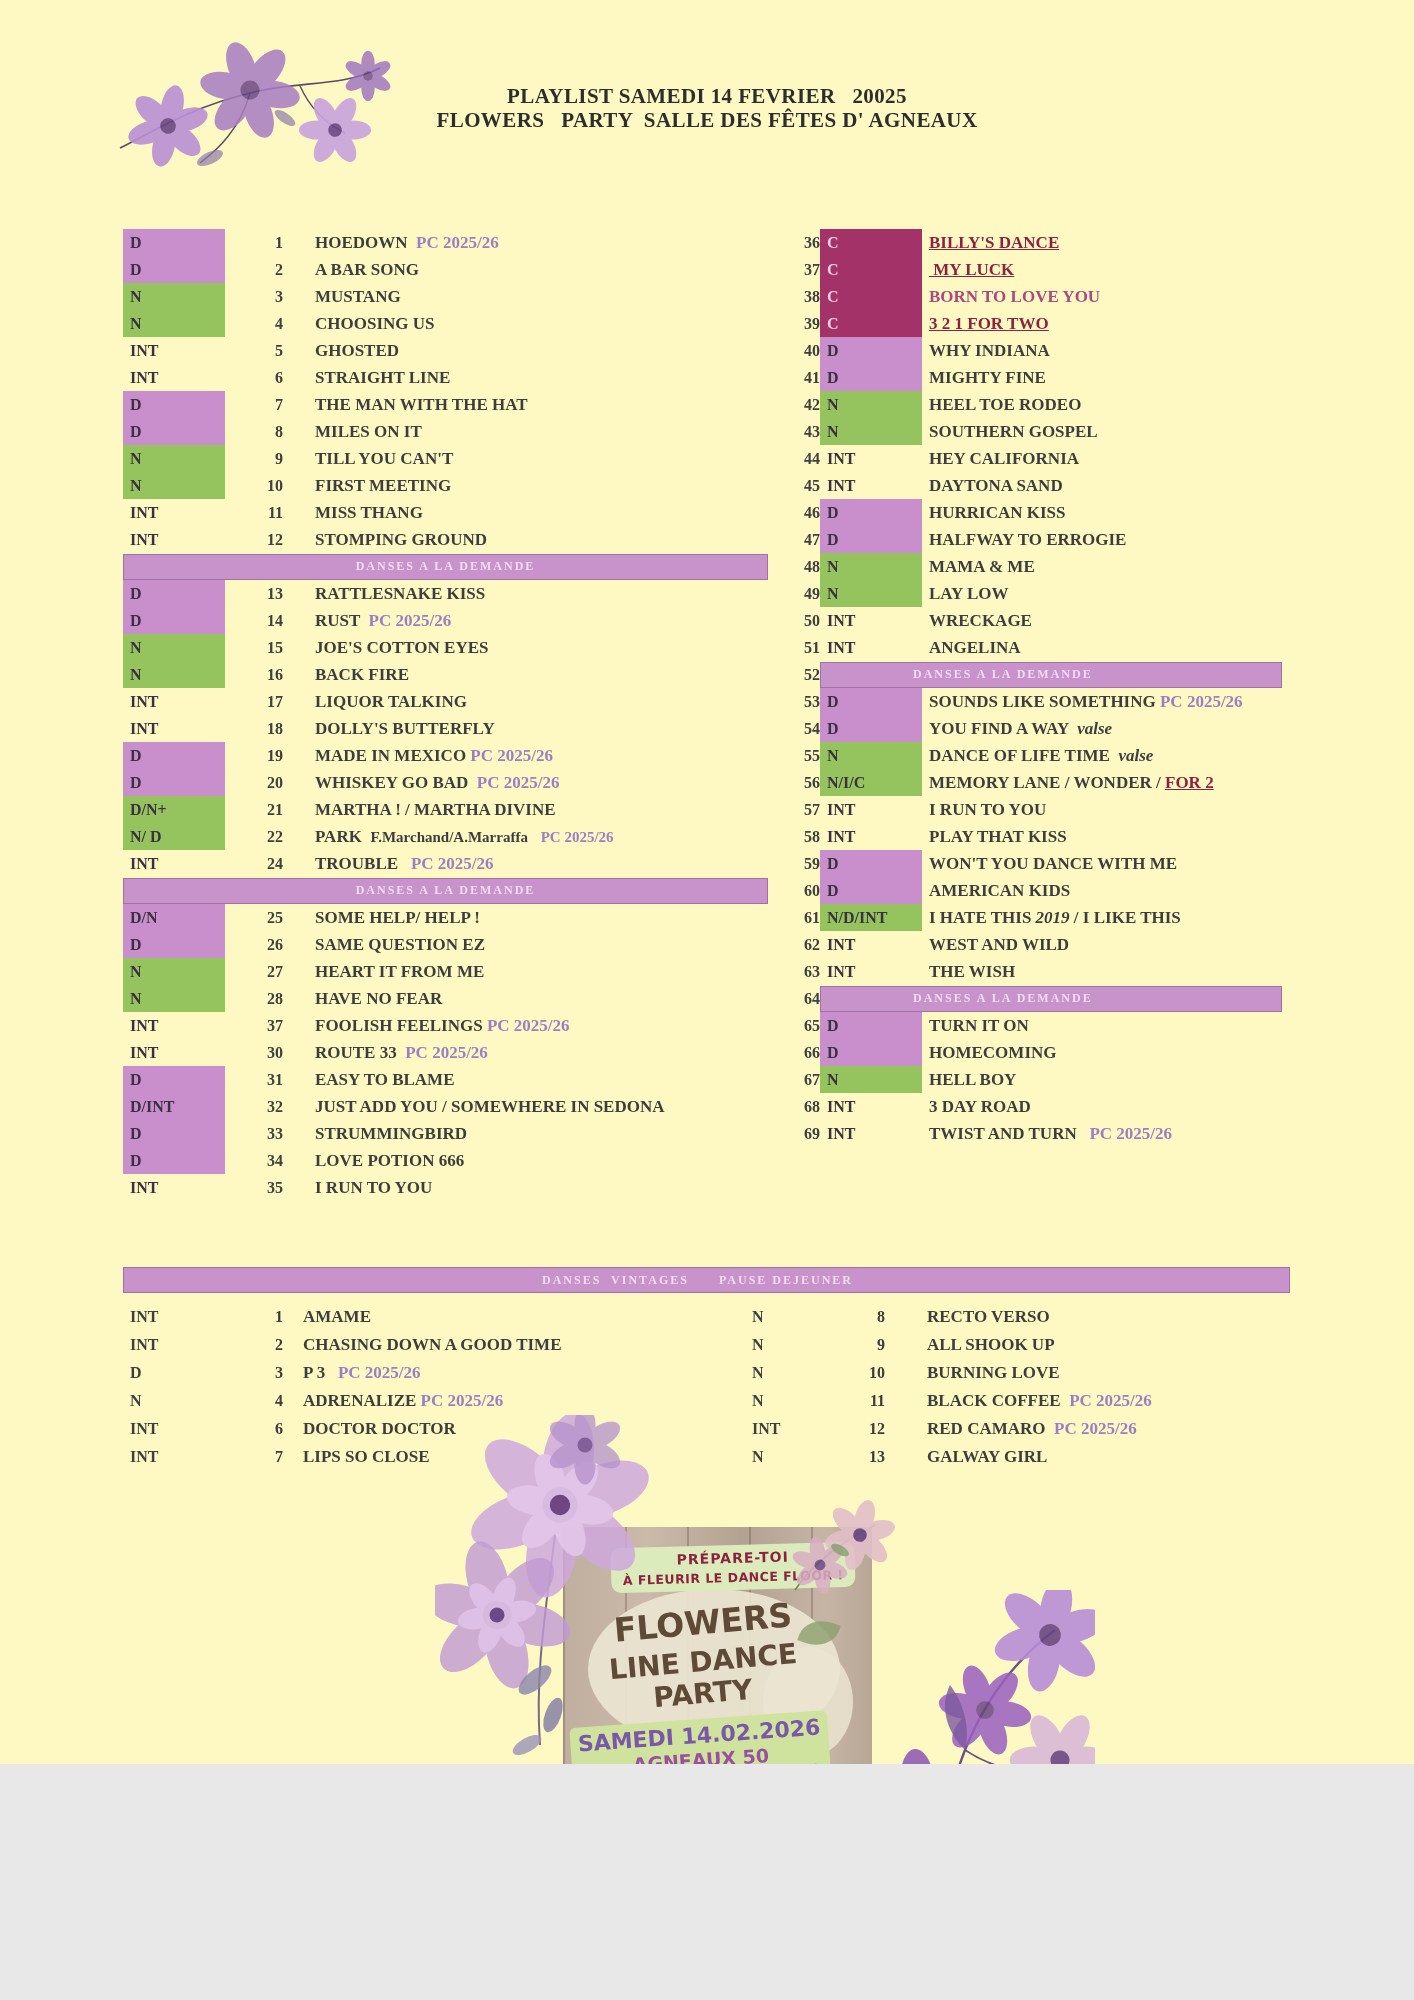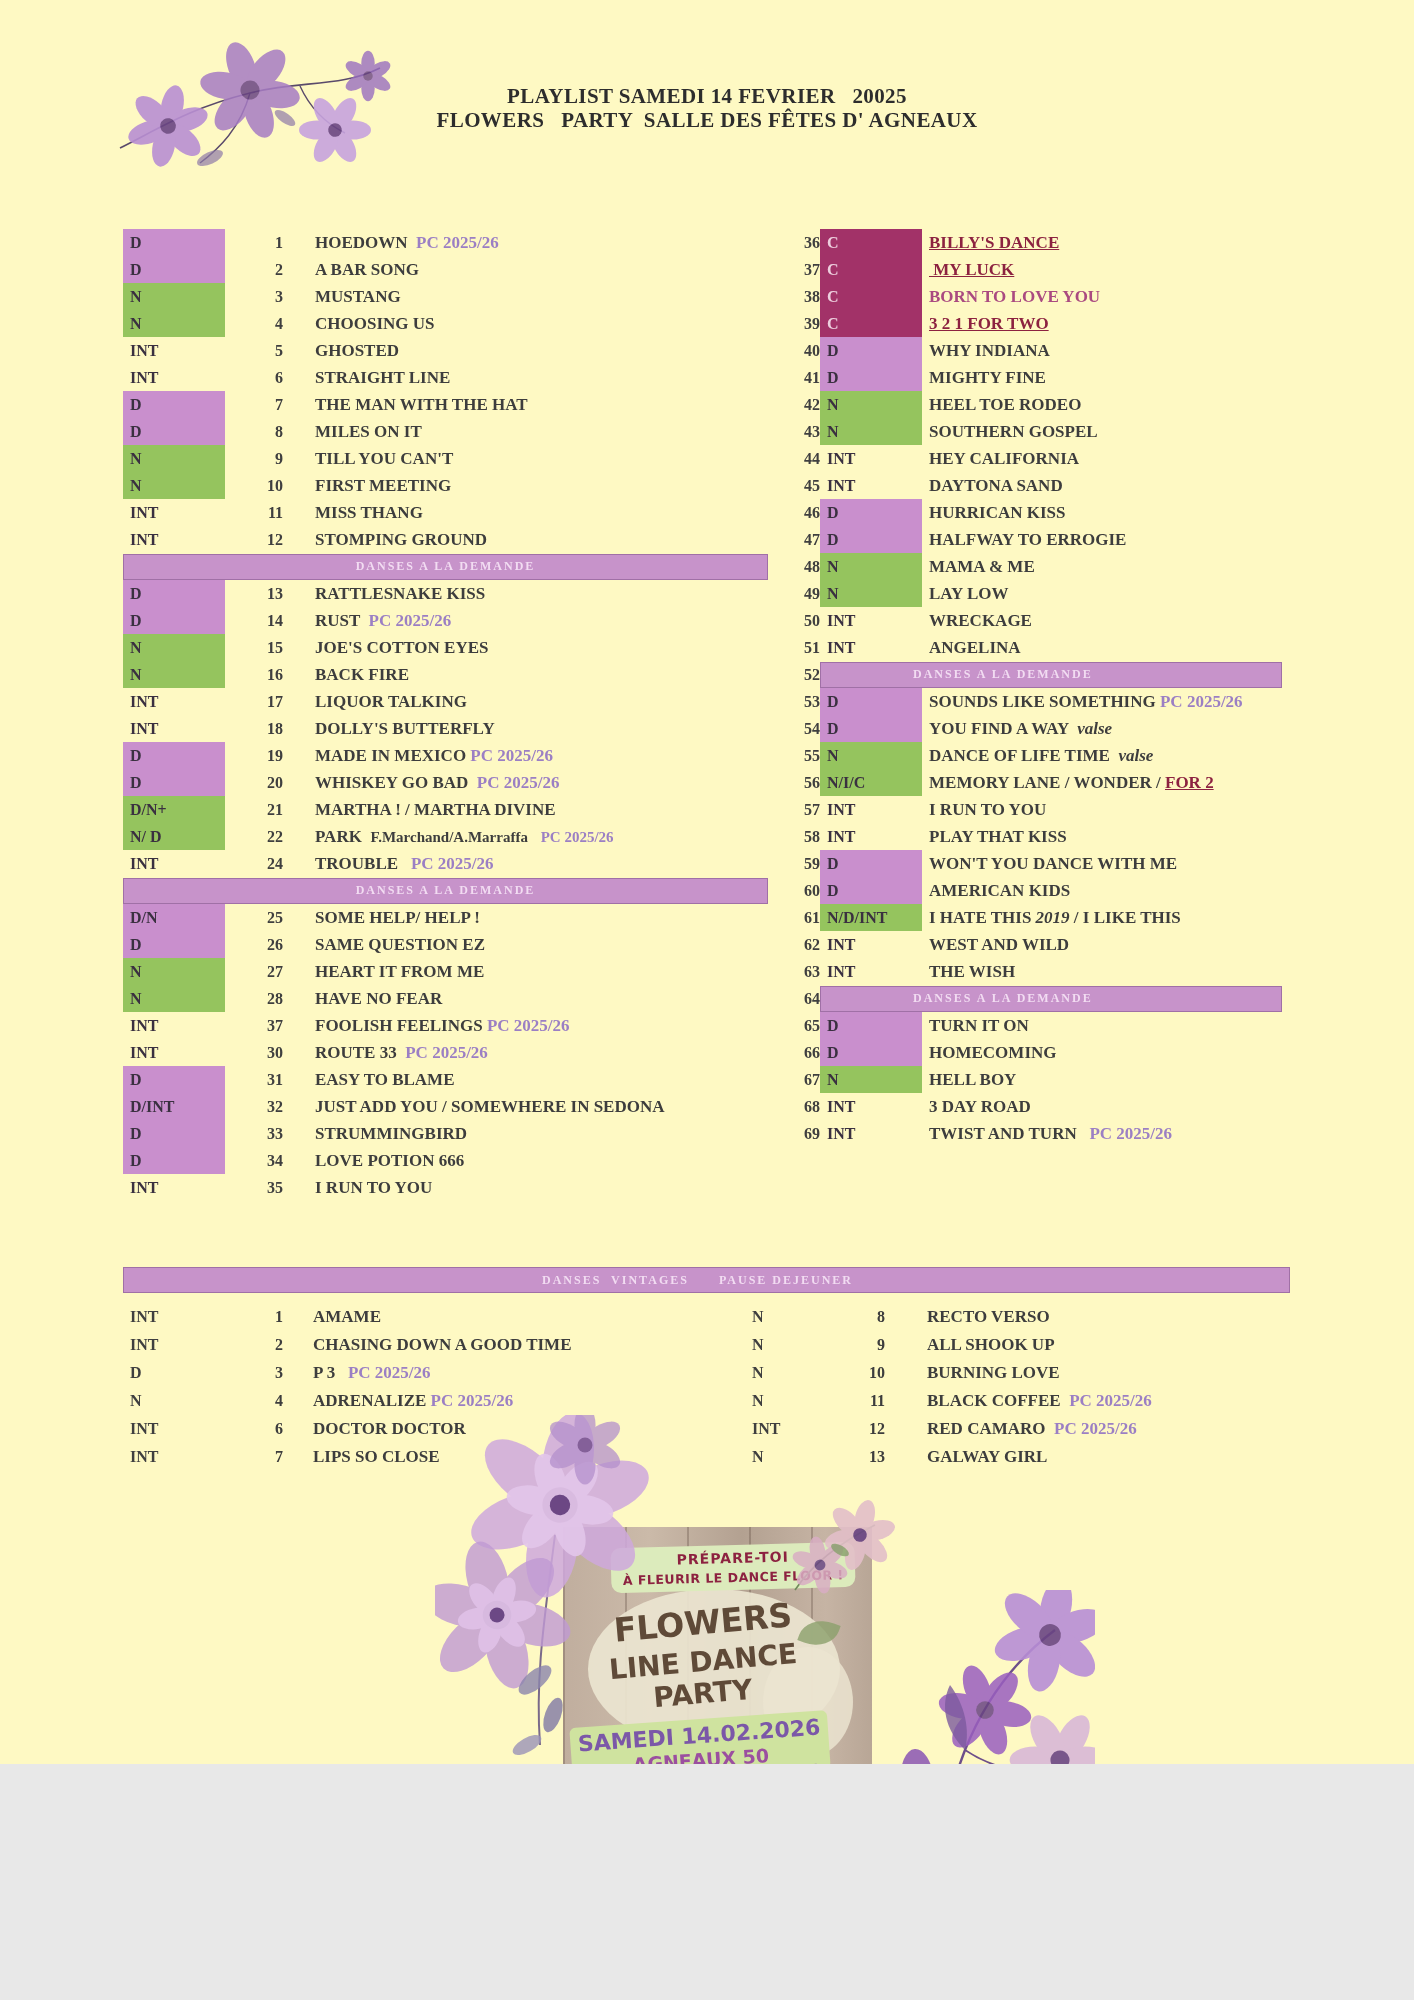--- a/index.html
+++ b/index.html
@@ -35,21 +35,21 @@
   .au{font-size:15px;}
   
   .vheader{position:absolute;left:123px;top:1267px;width:1167px;}
   .vheader .hbar{padding-right:18px;}
   .vint-left{left:123px;top:1303px;width:590px;}
   .vint-right{left:745px;top:1303px;width:545px;}
   .vrow{height:28px;display:flex;align-items:center;font-size:17px;}
   .vtag{width:102px;padding-left:7px;box-sizing:border-box;font-size:16px;color:#3f3f3f;flex-shrink:0;}
   .vnum{width:58px;text-align:right;font-size:16px;flex-shrink:0;}
   .vint-right .vnum{width:38px;}
-  .vtitle{margin-left:30px;white-space:pre;}
+  .vtitle{margin-left:20px;white-space:pre;}
   .vint-right .vtitle{margin-left:42px;}
   
   .poster{position:absolute;left:563px;top:1527px;width:309px;height:398px;overflow:hidden;
           background:
             repeating-linear-gradient(90deg, rgba(80,60,50,.28) 0 2px, rgba(0,0,0,0) 2px 62px),
             linear-gradient(90deg,#c0ae9e,#cbbaa9 28%,#b3a191 58%,#c6b4a4 85%,#b8a696);}
   .poster *{position:absolute;}
   .p-green1{left:48px;top:18px;width:232px;padding:5px 6px;background:#dcebbc;border-radius:10px;
             transform:rotate(-1.5deg);text-align:center;font-family:"DejaVu Sans",sans-serif;}
   .p-prep1{position:static;display:block;color:var(--dred);font-size:14px;letter-spacing:1px;}

